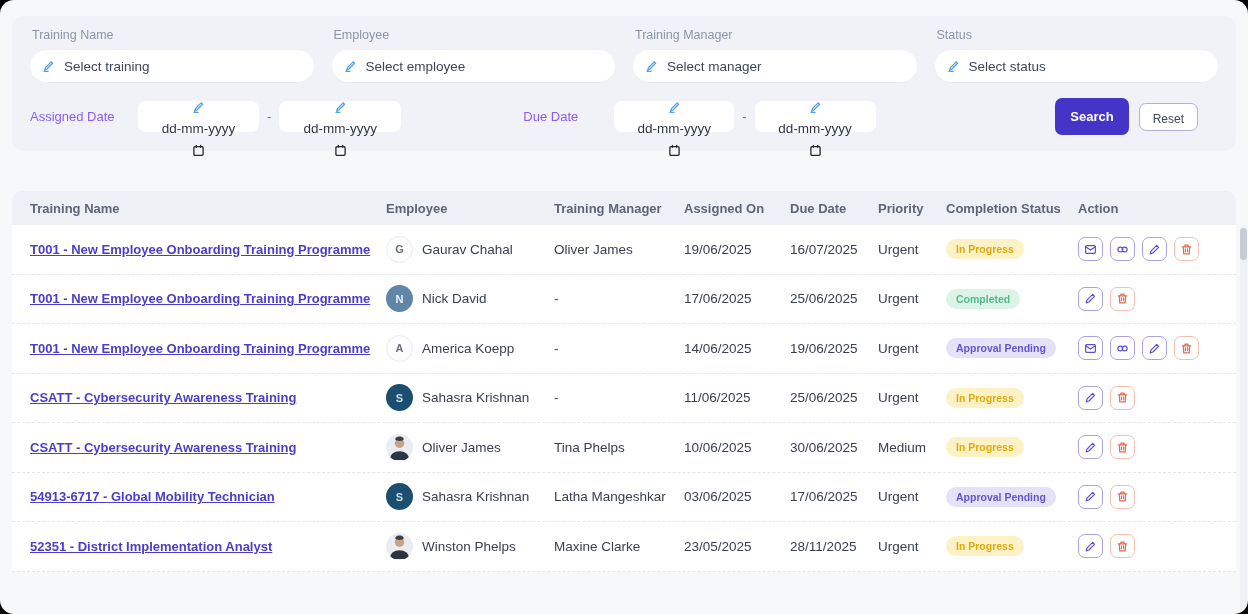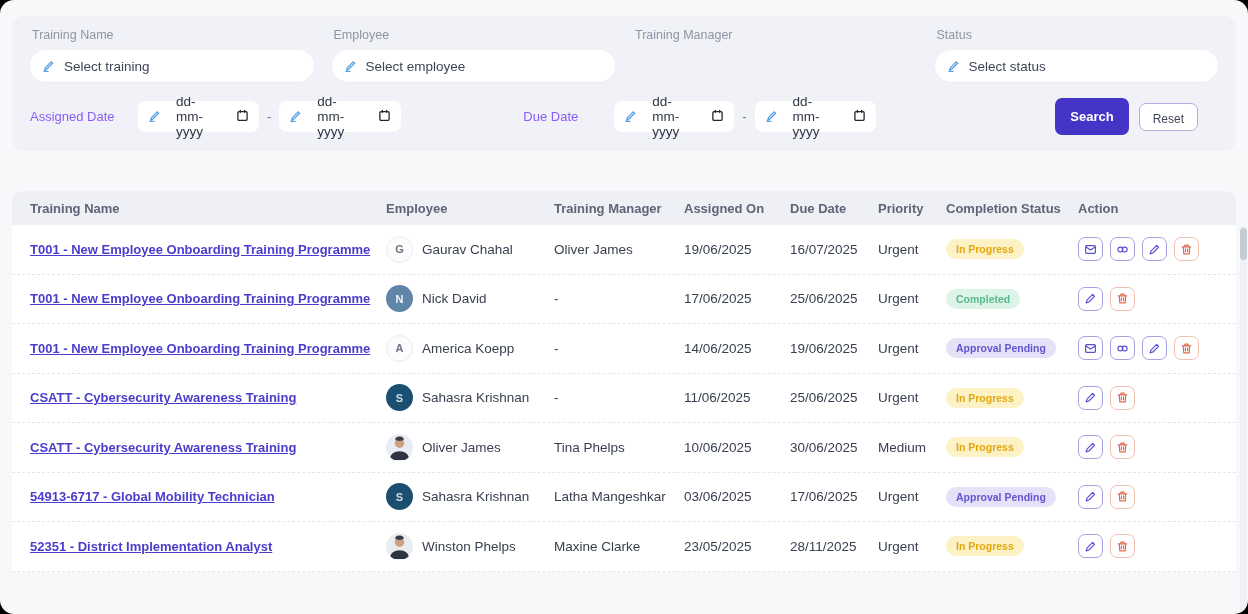--- a/index.html
+++ b/index.html
@@ -22,21 +22,21 @@
     padding:10px 18px 16px; }
   .filter-grid { display:grid; grid-template-columns:1fr 1fr 1fr 1fr; gap:18px; }
   .f-label { font-size:12.5px; color:#8d95a4; margin:2px 0 8px 2px; }
   .f-select { background:#fff; border-radius:16px; height:32px; display:flex;
     align-items:center; gap:9px; padding:0 12px; cursor:pointer;
     box-shadow:0 1px 1px rgba(30,40,70,.03); }
   .f-select .ph { font-size:13.5px; color:#3d4657; }
   .filter-row2 { display:flex; align-items:center; margin-top:16px; }
   .range-label { font-size:13px; color:#8b5cf6; }
   .date-input { background:#fff; border-radius:8px; height:31px; display:flex;
-    align-items:center; gap:15px; padding:0 10px; cursor:text; }
+    align-items:center; gap:7px; padding:0 10px; cursor:text;flex-direction:column; }
   .date-input .ph { font-size:13.5px; color:#2f3645; }
   .dash { color:#6a7180; font-size:13px; margin:0 8px; }
   .btn-search { background:var(--accent); color:#fff; border:none; border-radius:7px;
     height:37px; padding:0 15px; font-size:13px; font-weight:600; cursor:pointer;
     margin-left:auto; font-family:inherit; }
   .btn-reset { background:#fff; color:#3f4654; border:1px solid #b5aede;
     border-radius:7px; height:28px; padding:8px 13px; font-size:12px; cursor:pointer;
     margin-left:10px; margin-right:20px; font-family:inherit; }
   
   .table-card { margin:40px 12px 0; background:#fff; border-radius:10px 10px 0 0;
@@ -105,20 +105,29 @@
                 <path d="M5 19l1.5-5L17 3.5l2.5 2.5L9 16.5 5 19z"></path>
                 <path d="M4 21h7"></path>
               </svg>
             </span>
       <span class="ph">Select employee</span>
     </div>
   </div>
 
   <div>
     <div class="f-label">Training Manager</div>
+    <div class="f-select">
+      <span class="pen-icon">
+              <svg width="13" height="13" viewBox="0 0 24 24" fill="none" stroke="#54a1e3" stroke-width="2.4" stroke-linecap="round">
+                <path d="M5 19l1.5-5L17 3.5l2.5 2.5L9 16.5 5 19z"></path>
+                <path d="M4 21h7"></path>
+              </svg>
+            </span>
+      <span class="ph">Select manager</span>
+    </div>
   </div>
 
   <div>
     <div class="f-label">Status</div>
     <div class="f-select">
       <span class="pen-icon">
               <svg width="13" height="13" viewBox="0 0 24 24" fill="none" stroke="#54a1e3" stroke-width="2.4" stroke-linecap="round">
                 <path d="M5 19l1.5-5L17 3.5l2.5 2.5L9 16.5 5 19z"></path>
                 <path d="M4 21h7"></path>
               </svg>

